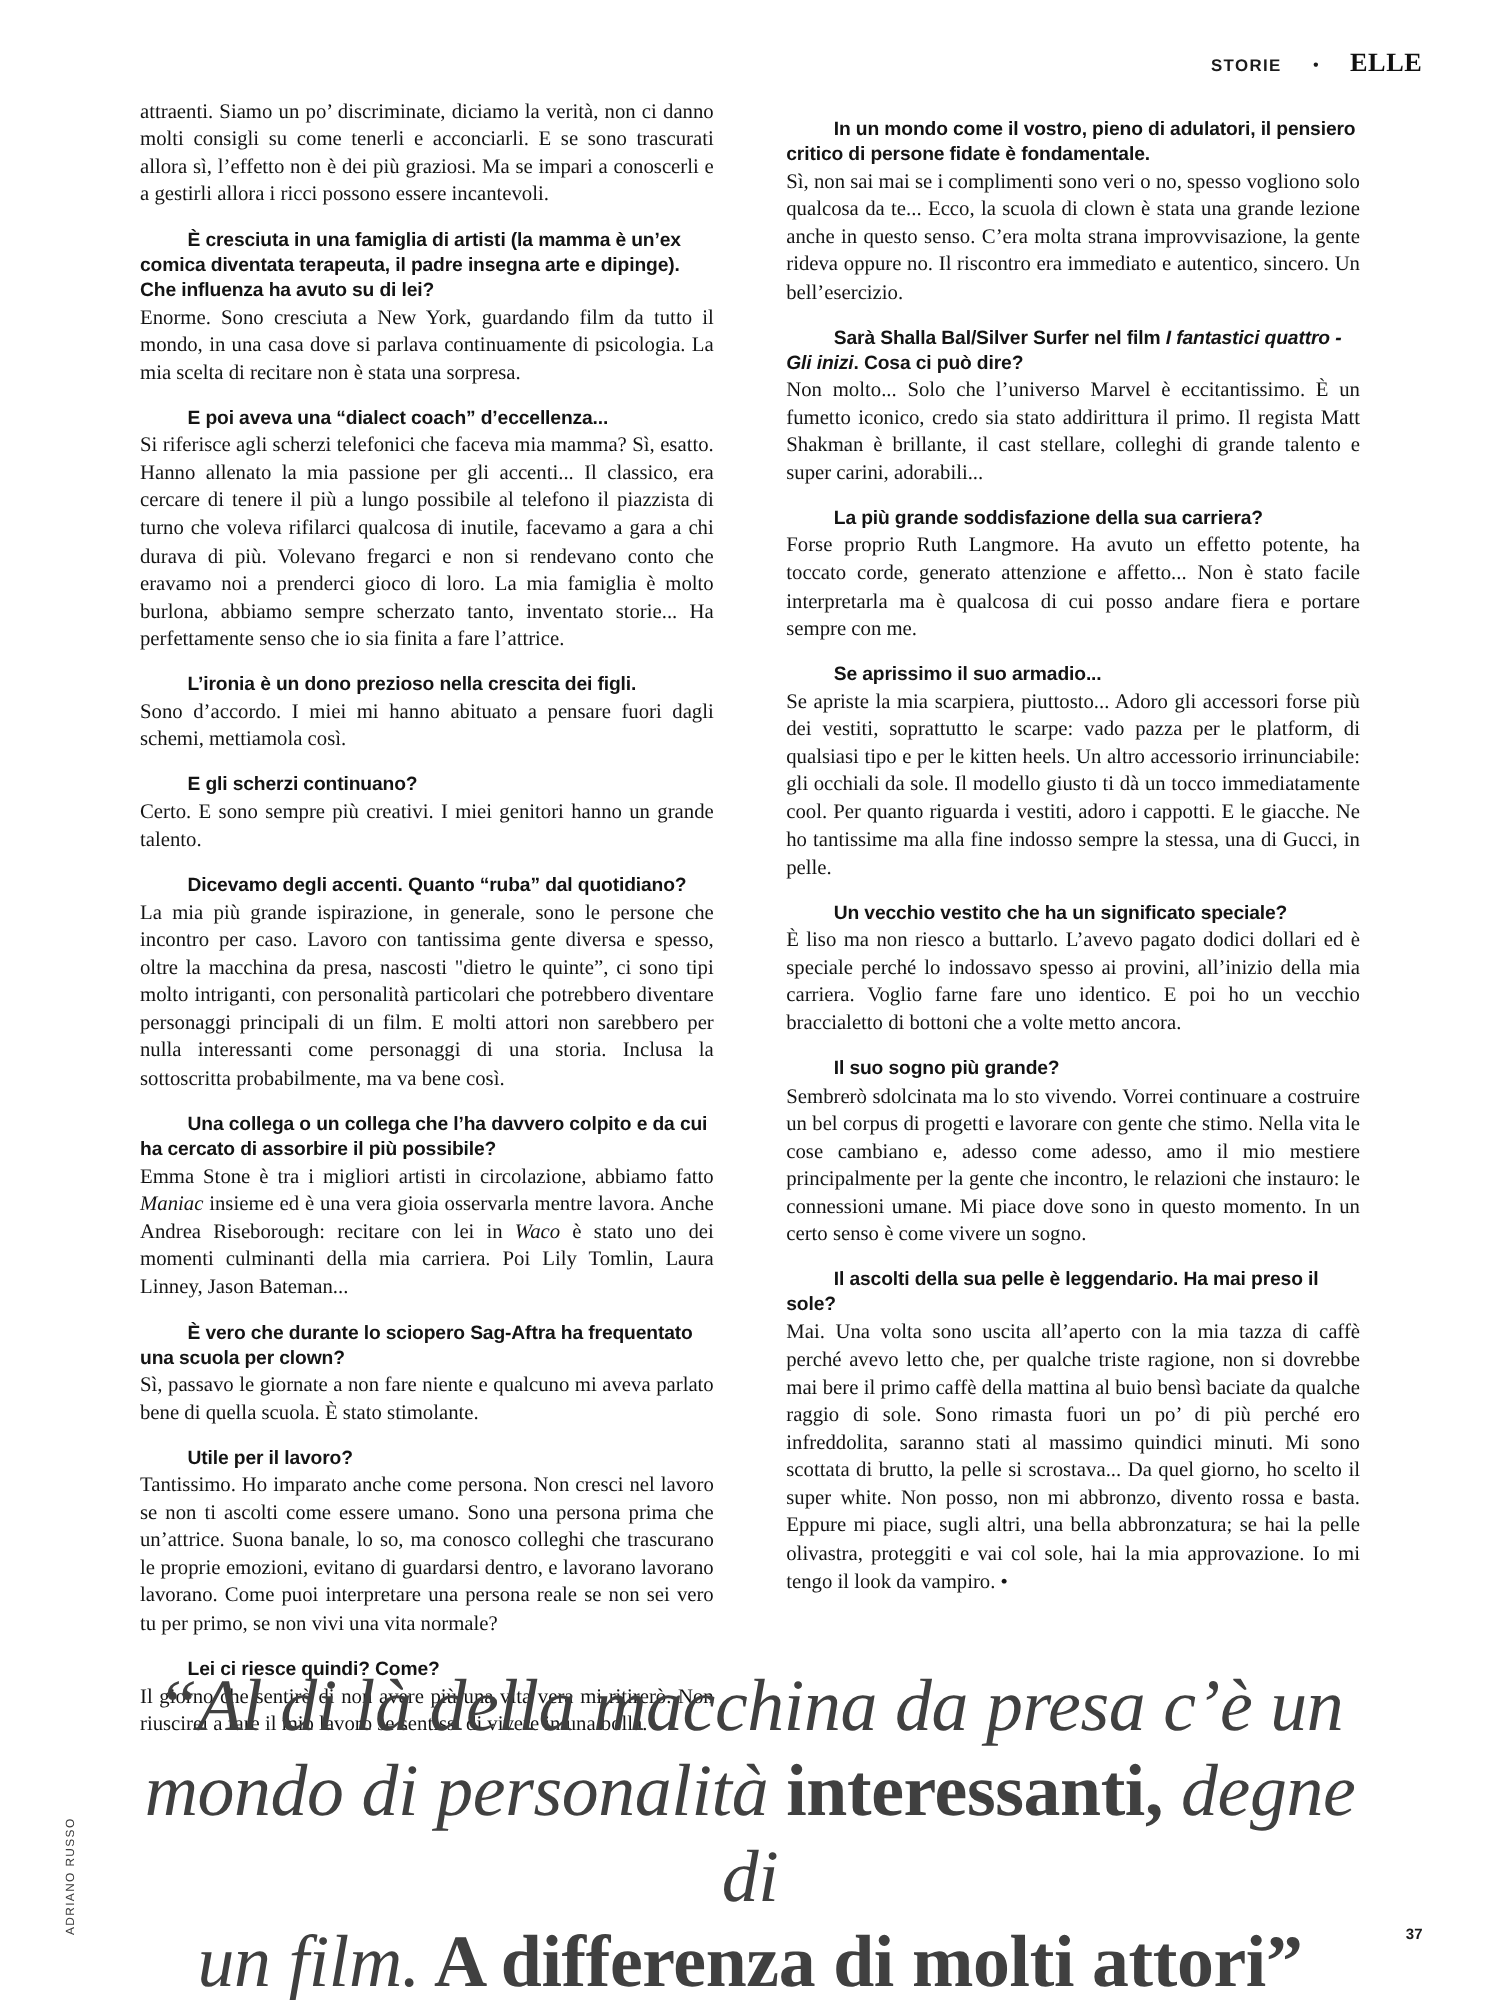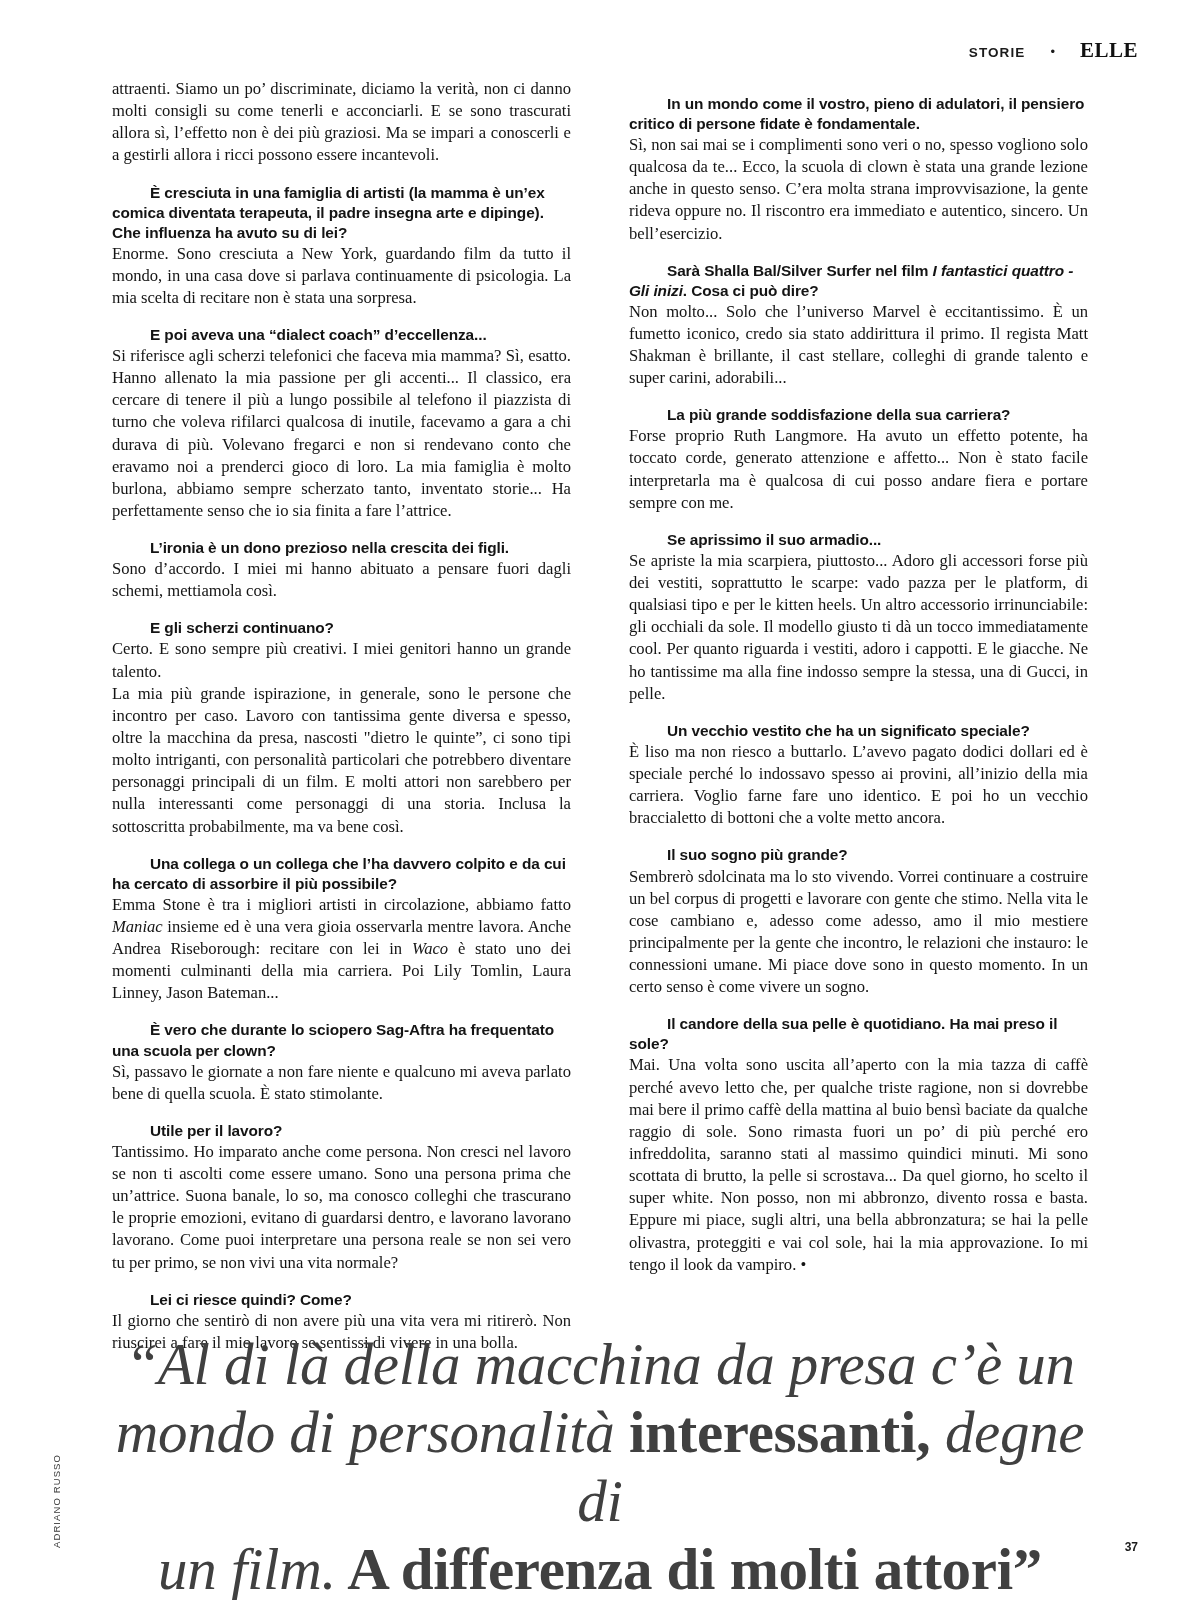--- a/index.html
+++ b/index.html
@@ -146,20 +146,21 @@
   <div class="col">
     <p class="answer">attraenti. Siamo un po’ discriminate, diciamo la verità, non ci danno molti consigli su come tenerli e acconciarli. E se sono trascurati allora sì, l’effetto non è dei più graziosi. Ma se impari a conoscerli e a gestirli allora i ricci possono essere incantevoli.</p>
     <p class="question">È cresciuta in una famiglia di artisti (la mamma è un’ex comica diventata terapeuta, il padre insegna arte e dipinge). Che influenza ha avuto su di lei?</p>
     <p class="answer">Enorme. Sono cresciuta a New York, guardando film da tutto il mondo, in una casa dove si parlava continuamente di psicologia. La mia scelta di recitare non è stata una sorpresa.</p>
     <p class="question">E poi aveva una “dialect coach” d’eccellenza...</p>
     <p class="answer">Si riferisce agli scherzi telefonici che faceva mia mamma? Sì, esatto. Hanno allenato la mia passione per gli accenti... Il classico, era cercare di tenere il più a lungo possibile al telefono il piazzista di turno che voleva rifilarci qualcosa di inutile, facevamo a gara a chi durava di più. Volevano fregarci e non si rendevano conto che eravamo noi a prenderci gioco di loro. La mia famiglia è molto burlona, abbiamo sempre scherzato tanto, inventato storie... Ha perfettamente senso che io sia finita a fare l’attrice.</p>
     <p class="question">L’ironia è un dono prezioso nella crescita dei figli.</p>
     <p class="answer">Sono d’accordo. I miei mi hanno abituato a pensare fuori dagli schemi, mettiamola così.</p>
     <p class="question">E gli scherzi continuano?</p>
     <p class="answer">Certo. E sono sempre più creativi. I miei genitori hanno un grande talento.</p>
+    <p class="question">Dicevamo degli accenti. Quanto “ruba” dal quotidiano?</p>
     <p class="answer">La mia più grande ispirazione, in generale, sono le persone che incontro per caso. Lavoro con tantissima gente diversa e spesso, oltre la macchina da presa, nascosti "dietro le quinte”, ci sono tipi molto intriganti, con personalità particolari che potrebbero diventare personaggi principali di un film. E molti attori non sarebbero per nulla interessanti come personaggi di una storia. Inclusa la sottoscritta probabilmente, ma va bene così.</p>
     <p class="question">Una collega o un collega che l’ha davvero colpito e da cui ha cercato di assorbire il più possibile?</p>
     <p class="answer">
       <span>Emma Stone è tra i migliori artisti in circolazione, abbiamo fatto </span><span class="ital">Maniac</span><span> insieme ed è una vera gioia osservarla mentre lavora. Anche Andrea Riseborough: recitare con lei in </span><span class="ital">Waco</span><span> è stato uno dei momenti culminanti della mia carriera. Poi Lily Tomlin, Laura Linney, Jason Bateman...</span>
     </p>
     <p class="question">È vero che durante lo sciopero Sag-Aftra ha frequentato una scuola per clown?</p>
     <p class="answer">Sì, passavo le giornate a non fare niente e qualcuno mi aveva parlato bene di quella scuola. È stato stimolante.</p>
     <p class="question">Utile per il lavoro?</p>
     <p class="answer">Tantissimo. Ho imparato anche come persona. Non cresci nel lavoro se non ti ascolti come essere umano. Sono una persona prima che un’attrice. Suona banale, lo so, ma conosco colleghi che trascurano le proprie emozioni, evitano di guardarsi dentro, e lavorano lavorano lavorano. Come puoi interpretare una persona reale se non sei vero tu per primo, se non vivi una vita normale?</p>
     <p class="question">Lei ci riesce quindi? Come?</p>
@@ -174,21 +175,21 @@
     </p>
     <p class="answer">Non molto... Solo che l’universo Marvel è eccitantissimo. È un fumetto iconico, credo sia stato addirittura il primo. Il regista Matt Shakman è brillante, il cast stellare, colleghi di grande talento e super carini, adorabili...</p>
     <p class="question">La più grande soddisfazione della sua carriera?</p>
     <p class="answer">Forse proprio Ruth Langmore. Ha avuto un effetto potente, ha toccato corde, generato attenzione e affetto... Non è stato facile interpretarla ma è qualcosa di cui posso andare fiera e portare sempre con me.</p>
     <p class="question">Se aprissimo il suo armadio...</p>
     <p class="answer">Se apriste la mia scarpiera, piuttosto... Adoro gli accessori forse più dei vestiti, soprattutto le scarpe: vado pazza per le platform, di qualsiasi tipo e per le kitten heels. Un altro accessorio irrinunciabile: gli occhiali da sole. Il modello giusto ti dà un tocco immediatamente cool. Per quanto riguarda i vestiti, adoro i cappotti. E le giacche. Ne ho tantissime ma alla fine indosso sempre la stessa, una di Gucci, in pelle.</p>
     <p class="question">Un vecchio vestito che ha un significato speciale?</p>
     <p class="answer">È liso ma non riesco a buttarlo. L’avevo pagato dodici dollari ed è speciale perché lo indossavo spesso ai provini, all’inizio della mia carriera. Voglio farne fare uno identico. E poi ho un vecchio braccialetto di bottoni che a volte metto ancora.</p>
     <p class="question">Il suo sogno più grande?</p>
     <p class="answer">Sembrerò sdolcinata ma lo sto vivendo. Vorrei continuare a costruire un bel corpus di progetti e lavorare con gente che stimo. Nella vita le cose cambiano e, adesso come adesso, amo il mio mestiere principalmente per la gente che incontro, le relazioni che instauro: le connessioni umane. Mi piace dove sono in questo momento. In un certo senso è come vivere un sogno.</p>
-    <p class="question">Il candore della sua pelle è quotidiano. Ha mai preso il sole?</p>
+    <p class="question">Il ascolti della sua pelle è leggendario. Ha mai preso il sole?</p>
     <p class="answer">Mai. Una volta sono uscita all’aperto con la mia tazza di caffè perché avevo letto che, per qualche triste ragione, non si dovrebbe mai bere il primo caffè della mattina al buio bensì baciate da qualche raggio di sole. Sono rimasta fuori un po’ di più perché ero infreddolita, saranno stati al massimo quindici minuti. Mi sono scottata di brutto, la pelle si scrostava... Da quel giorno, ho scelto il super white. Non posso, non mi abbronzo, divento rossa e basta. Eppure mi piace, sugli altri, una bella abbronzatura; se hai la pelle olivastra, proteggiti e vai col sole, hai la mia approvazione. Io mi tengo il look da vampiro. •</p>
   </div>
 
 </div>
 
 <div class="pullquote">
   <div>
     <span class="it">“Al di là della macchina da presa c’è un</span>
   </div>
   <div>

